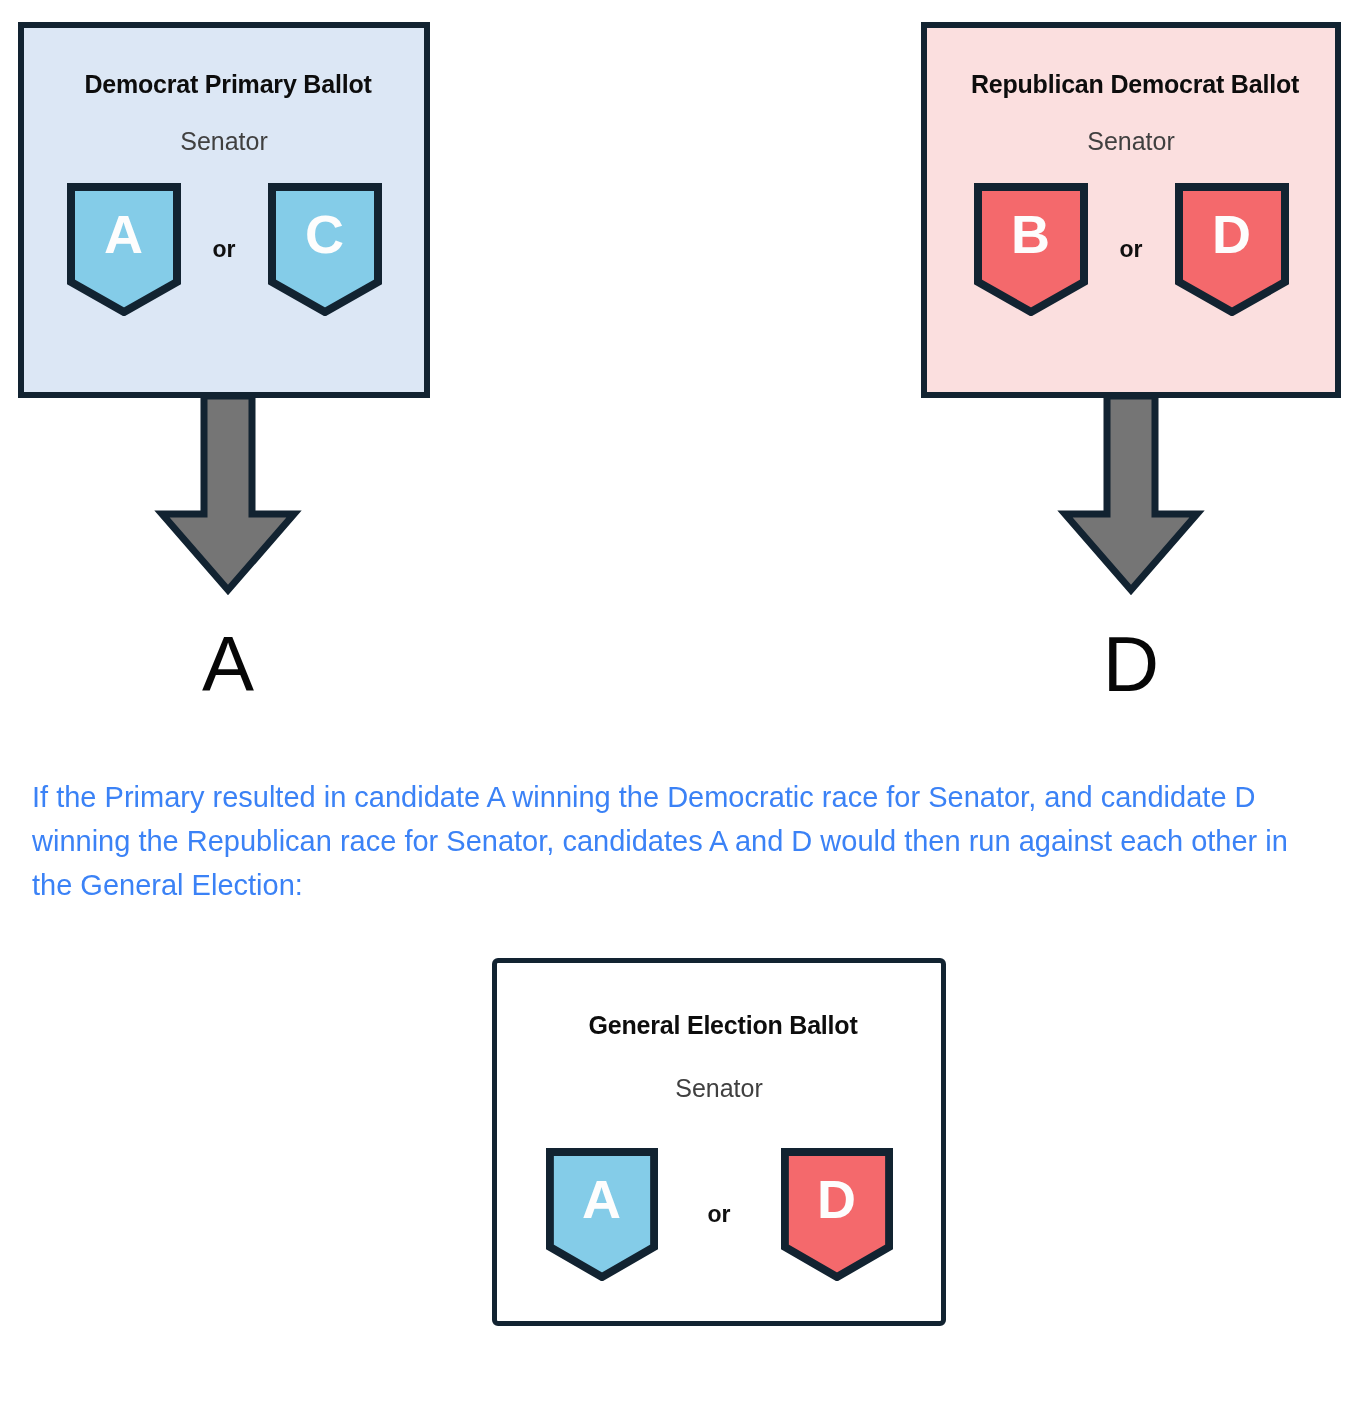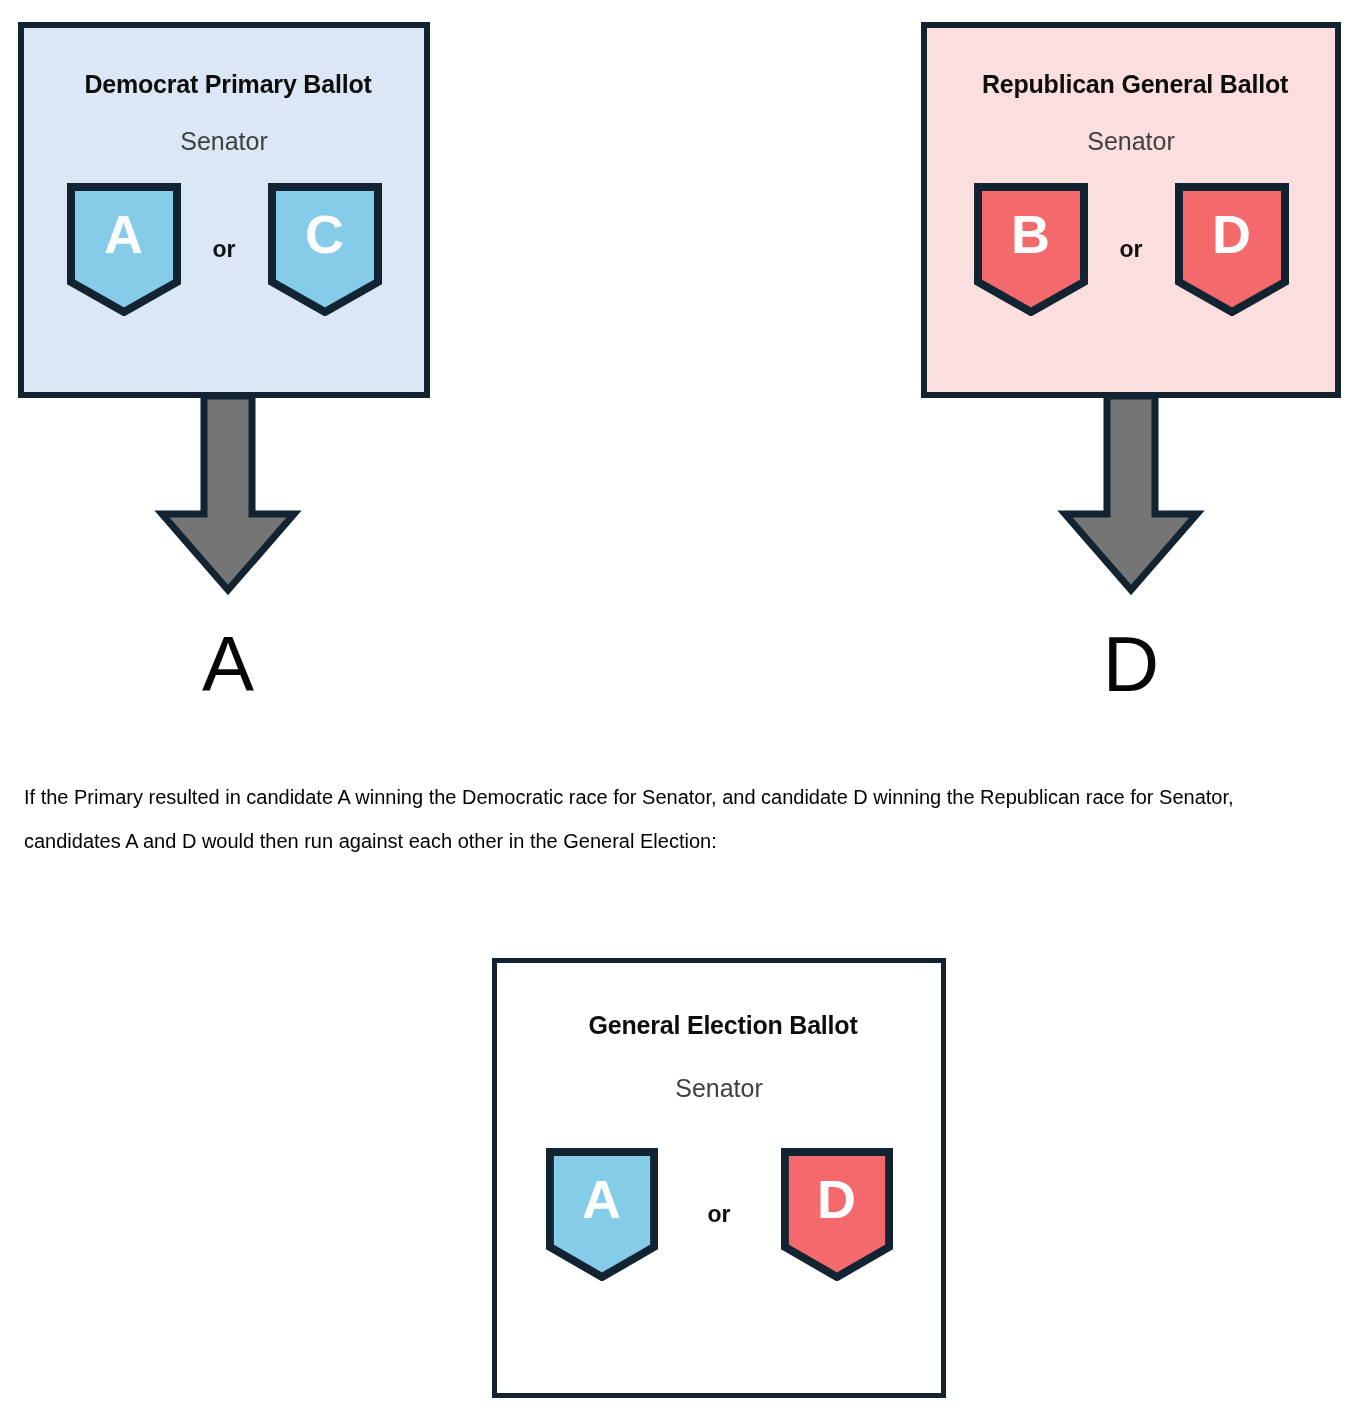--- a/index.html
+++ b/index.html
@@ -37,23 +37,24 @@
     width: 412px; height: 376px;
     background: #dce7f5;
   }
   .ballot-rep {
     left: 921px; top: 22px;
     width: 420px; height: 376px;
     background: #fbdfdf;
   }
   .ballot-gen {
     left: 492px; top: 958px;
-    width: 454px; height: 440px;
+    width: 454px; height: 368px;
     background: #ffffff;
     border-width: 5px;
+    border-radius: 6px;
   }
 
   .ballot-title {
     font-weight: bold;
     font-size: 25px;
     letter-spacing: -0.2px;
     text-align: center;
     color: #0d0d0d;
     white-space: nowrap;
     margin-left: 8px;
@@ -133,26 +134,26 @@
     line-height: 1;
     text-align: center;
     width: 160px;
   }
   .winner-dem { left: 148px; top: 625px; }
   .winner-rep { left: 1051px; top: 625px; }
 
   
   .caption {
     position: absolute;
-    left: 24px;
+    left: 32px;
     top: 775px;
     width: 1290px;
-    font-size: 20px;
+    font-size: 29px;
     line-height: 44px;
-    color: #000000;
+    color: #3b82f6;
   }
 </style>
 </head>
 <body>
 
 <div class="stage">
 
   <div class="ballot ballot-dem">
     <div class="ballot-title">Democrat Primary Ballot</div>
     <div class="ballot-office">Senator</div>
@@ -171,21 +172,21 @@
         <svg viewBox="0 0 114 133" preserveAspectRatio="none">
           <path d="M4 4 L110 4 L110 99 L57 129 L4 99 Z" fill="#84CCE8" stroke="#122331" stroke-width="8" stroke-linejoin="miter"></path>
         </svg>
         <div class="shield-letter">C</div>
       </div>
 
     </div>
   </div>
 
   <div class="ballot ballot-rep">
-    <div class="ballot-title">Republican General Ballot</div>
+    <div class="ballot-title">Republican Democrat Ballot</div>
     <div class="ballot-office">Senator</div>
     <div class="choices">
 
       <div class="shield">
         <svg viewBox="0 0 114 133" preserveAspectRatio="none">
           <path d="M4 4 L110 4 L110 99 L57 129 L4 99 Z" fill="#F4696C" stroke="#122331" stroke-width="8" stroke-linejoin="miter"></path>
         </svg>
         <div class="shield-letter">B</div>
       </div>
 

